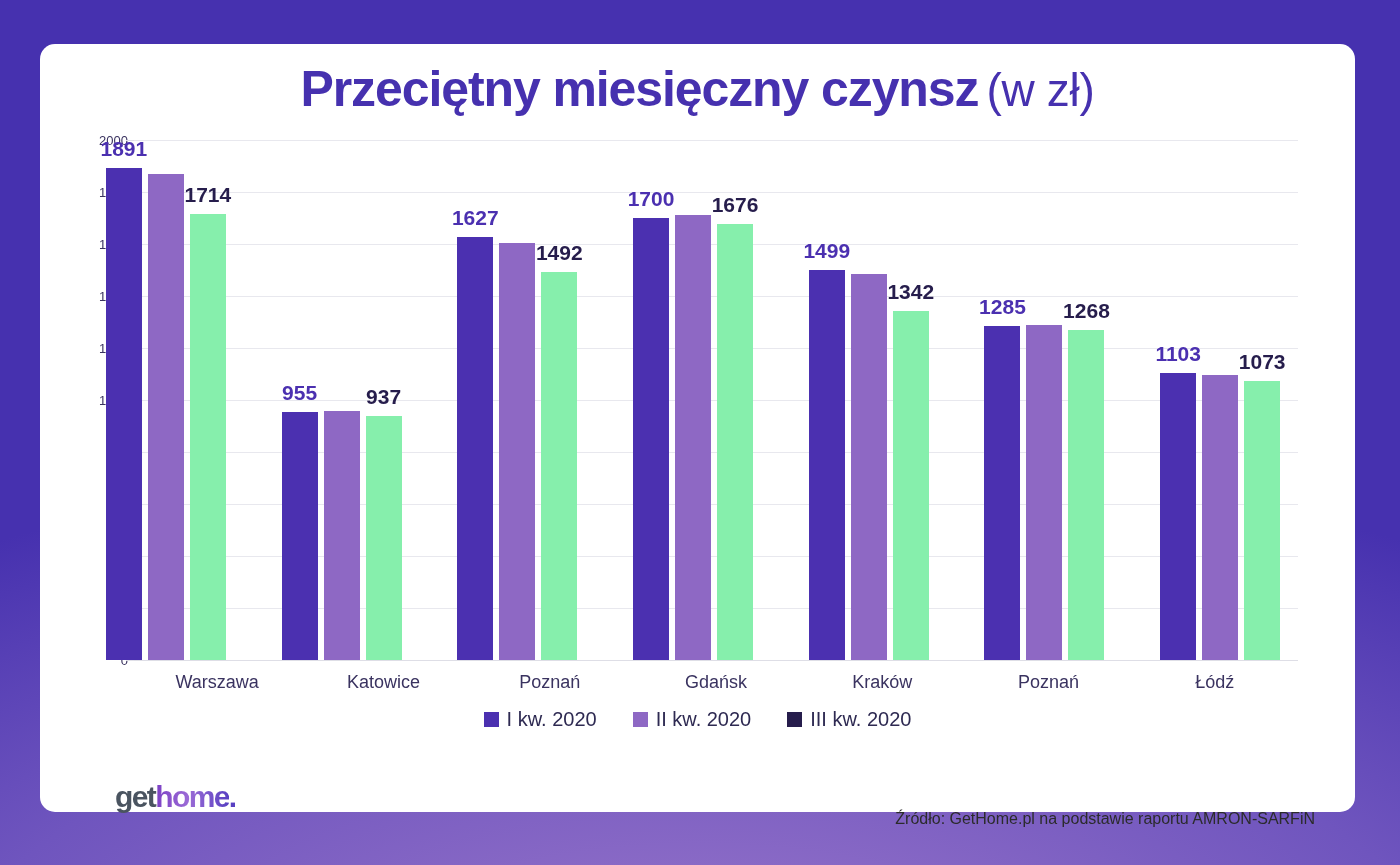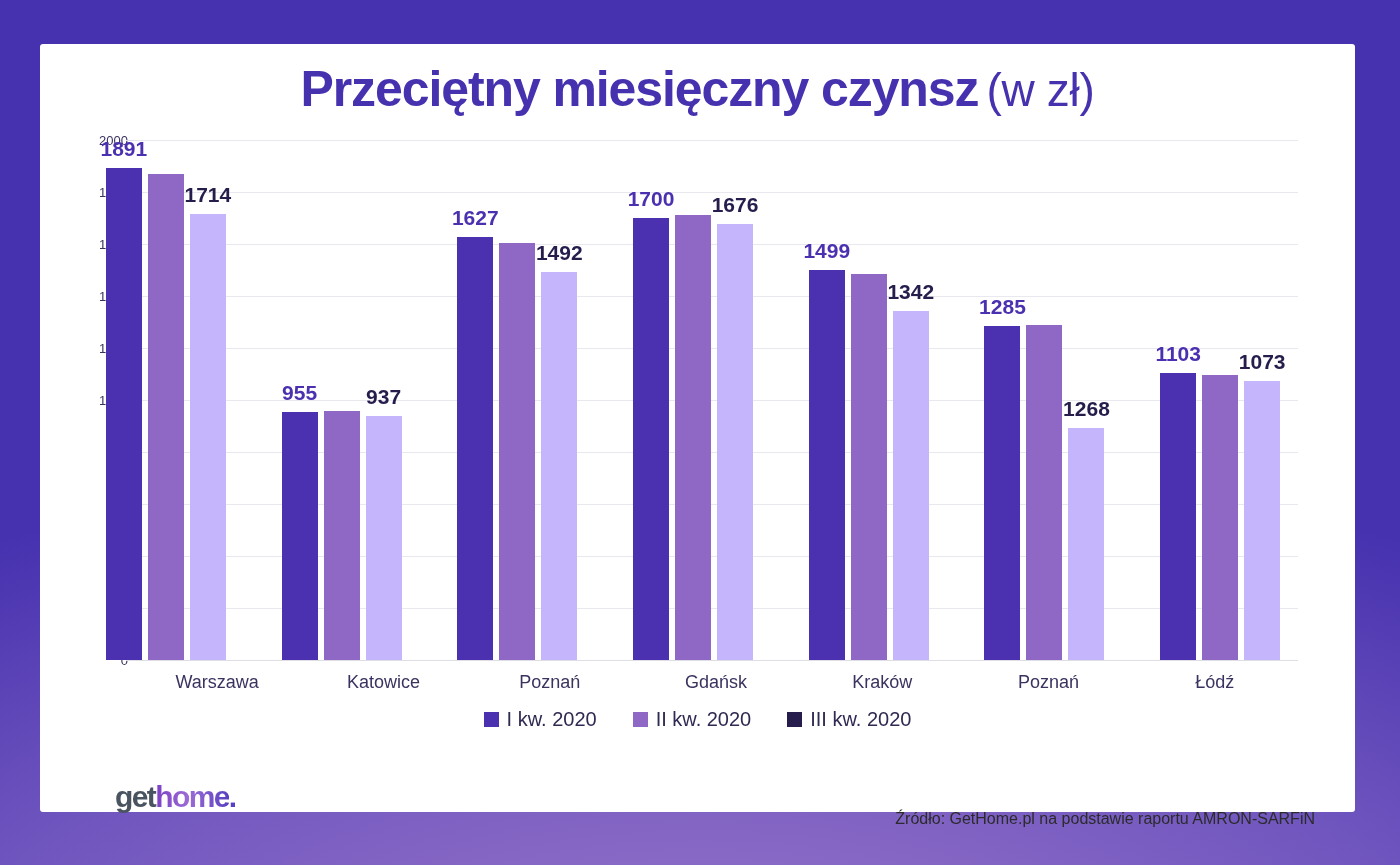--- a/index.html
+++ b/index.html
@@ -24,21 +24,21 @@
       radial-gradient(130% 95% at 50% 118%, #9473CC 0%, #8A6AC6 18%, #6F55BE 42%, #4631AF 70%);
   }
 
   #card {
     position: absolute;
     left: 40px;
     top: 44px;
     width: 1315px;
     height: 768px;
     background: #FFFFFF;
-    border-radius: 3px;
+    border-radius: 15px;
   }
 
   
   #chart-title {
     position: absolute;
     left: 0;
     top: 20px;
     width: 100%;
     text-align: center;
     color: #4631AF;
@@ -129,21 +129,21 @@
     align-items: flex-end;
     justify-content: center;
     gap: 6px;
   }
   .bar {
     width: 36px;
     position: relative;
   }
   .bar.s1 { background: #4B30B0; margin-top: 17px; }
   .bar.s2 { background: #8E68C4; }
-  .bar.s3 { background: #c4b5fd; }
+  .bar.s3 { background: #86efac; }
 
   .bar-label {
     position: absolute;
     bottom: 100%;
     left: 50%;
     transform: translateX(-50%);
     margin-bottom: 7px;
     font-size: 21px;
     font-weight: 700;
     white-space: nowrap;
@@ -330,21 +330,21 @@
               <div class="bar-label">1342</div>
             </div>
           </div>
         </div>
         <div class="group">
           <div class="bars">
             <div class="bar s1" style="height: 334.1px;">
               <div class="bar-label">1285</div>
             </div>
             <div class="bar s2" style="height: 335.4px;"></div>
-            <div class="bar s3" style="height: 232px;">
+            <div class="bar s3" style="height: 330px;">
               <div class="bar-label">1268</div>
             </div>
           </div>
         </div>
         <div class="group">
           <div class="bars">
             <div class="bar s1" style="height: 286.78px;">
               <div class="bar-label">1103</div>
             </div>
             <div class="bar s2" style="height: 285.48px;"></div>

